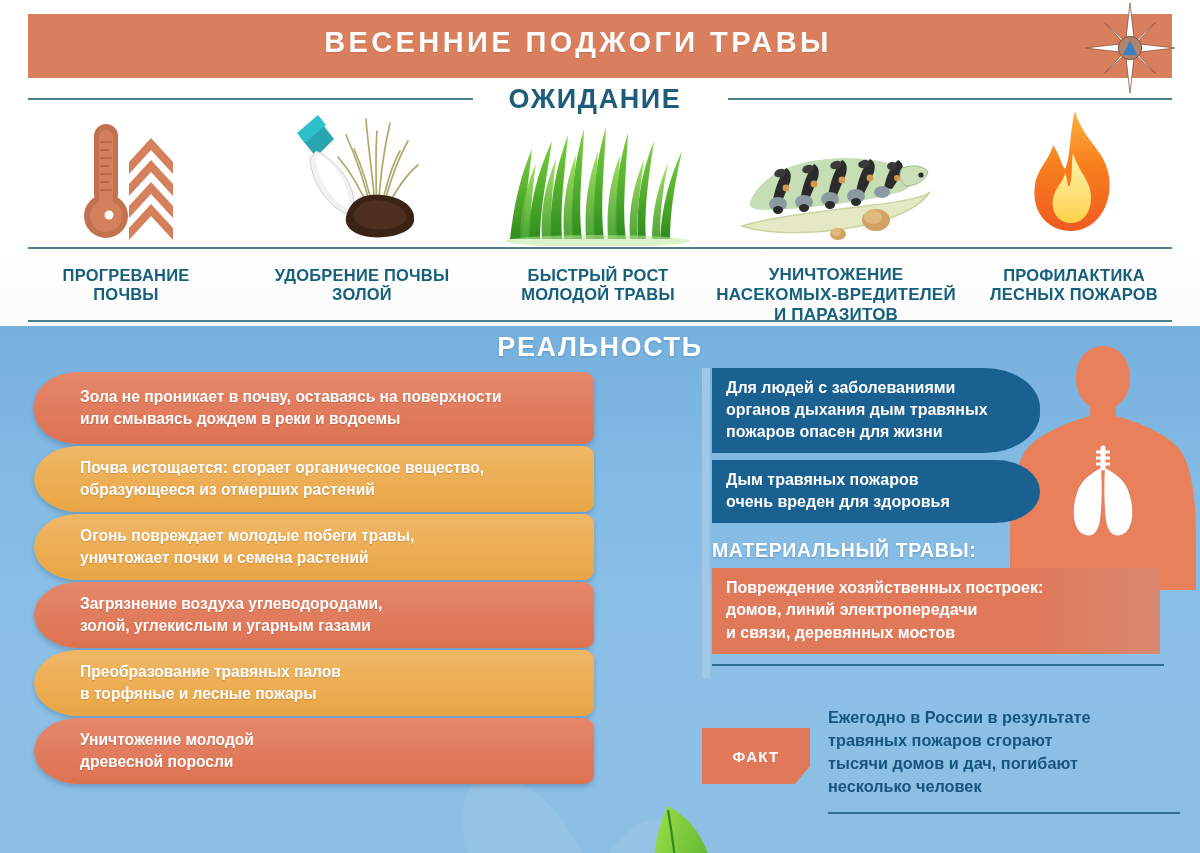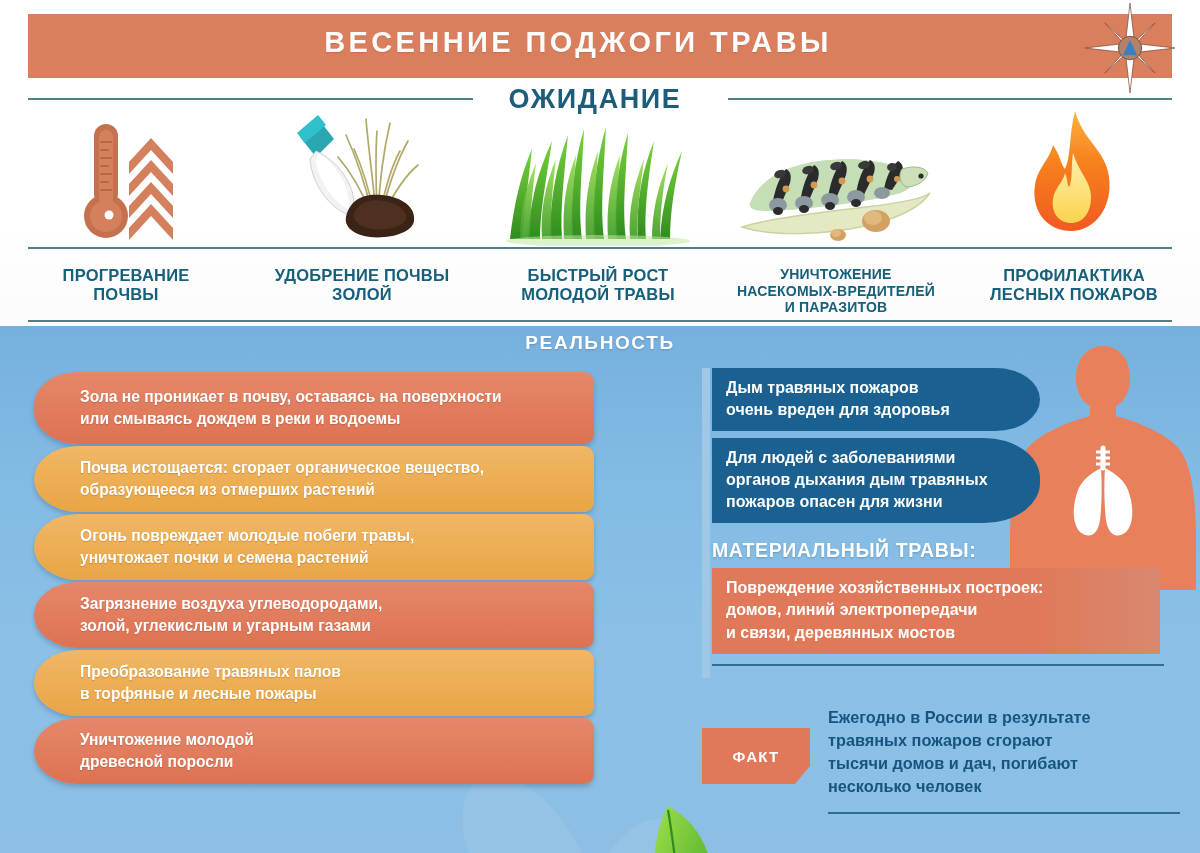--- a/index.html
+++ b/index.html
@@ -70,31 +70,31 @@
     height:148px;width:100%;
     display:flex;align-items:flex-end;justify-content:center;
     padding-bottom:2px;box-sizing:border-box;
   }
   .exp-label{
     margin-top:18px;
     text-align:center;color:#17607c;
     font-size:16.5px;font-weight:bold;letter-spacing:.2px;line-height:1.18;
     white-space:pre-line;
   }
-  .exp-item.wide .exp-label{font-size:14px;}
+  .exp-item.wide .exp-label{font-size:17px;}
 
   
   .reality-zone{
     position:absolute;left:0;top:326px;width:1200px;height:527px;
     background:linear-gradient(180deg,#76b0dd 0%,#83bbe4 30%,#8cc0e6 60%,#8dbfe4 100%);
     overflow:hidden;
   }
   .reality-title{
     position:absolute;left:0;top:6px;width:1200px;text-align:center;
-    color:#ffffff;font-size:19px;font-weight:bold;letter-spacing:1.6px;
+    color:#ffffff;font-size:27px;font-weight:bold;letter-spacing:1.6px;
     text-shadow:0 1px 2px rgba(30,70,110,.25);
   }
 
   
   .ribbons{
     position:absolute;left:34px;top:46px;width:660px;
   }
   .ribbon{
     position:relative;height:72px;margin-bottom:-4px;
   }
@@ -499,25 +499,25 @@
         <line x1="88" y1="118" x2="102" y2="118"></line>
         <line x1="88" y1="124" x2="102" y2="124"></line>
       </g>
       <path d="M93 128 C82 134 74 140 70 150 C64 166 64 184 72 192 C82 200 90 194 92 180 C94 164 94 144 93 128 Z" fill="#ffffff"></path>
       <path d="M97 128 C108 134 116 140 120 150 C126 166 126 184 118 192 C108 200 100 194 98 180 C96 164 96 144 97 128 Z" fill="#ffffff"></path>
     </svg>
 
     <div class="info-col">
       <div class="left-edge"></div>
 
-      <div class="info-box">Дым травяных пожаров
-очень вреден для здоровья</div>
       <div class="info-box">Для людей с заболеваниями
 органов дыхания дым травяных
 пожаров опасен для жизни</div>
+      <div class="info-box">Дым травяных пожаров
+очень вреден для здоровья</div>
 
       <div class="info-head white" style="margin-top:16px;">МАТЕРИАЛЬНЫЙ ТРАВЫ:</div>
       <div class="info-box orange">Повреждение хозяйственных построек:
 домов, линий электропередачи
 и связи, деревянных мостов</div>
       <div class="info-rule"></div>
     </div>
 
     <div class="fact-wrap">
       <div class="fact-tag">ФАКТ</div>

